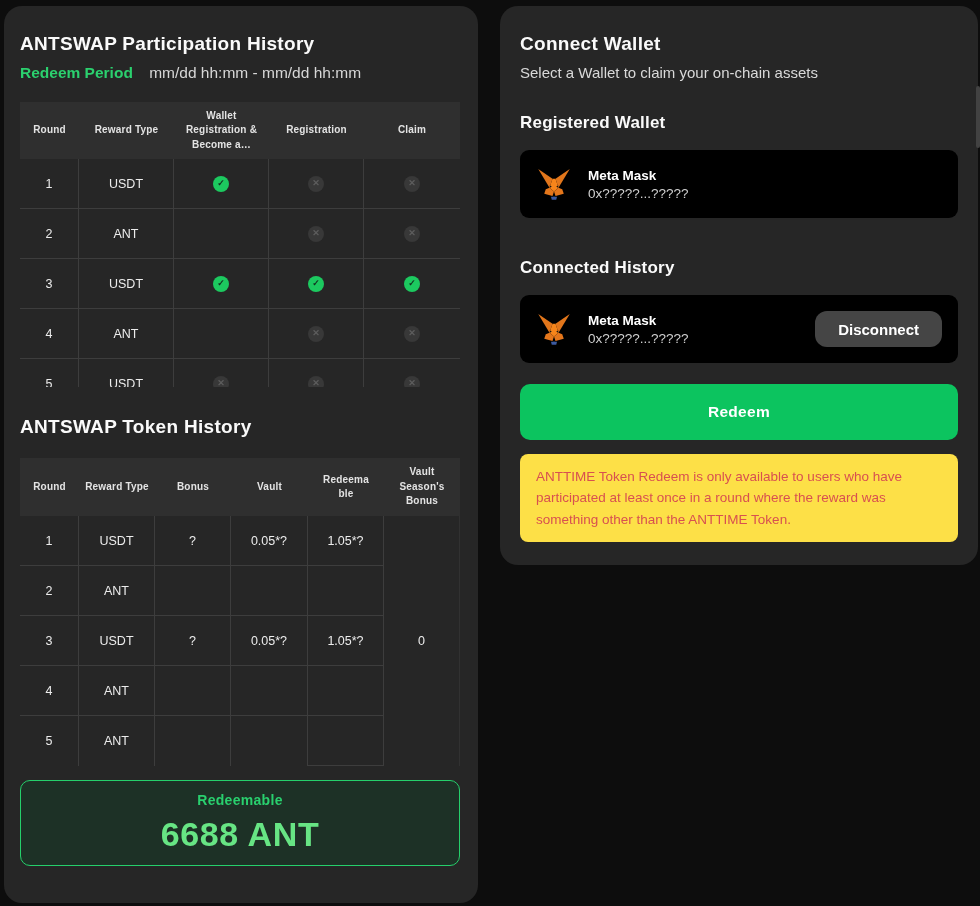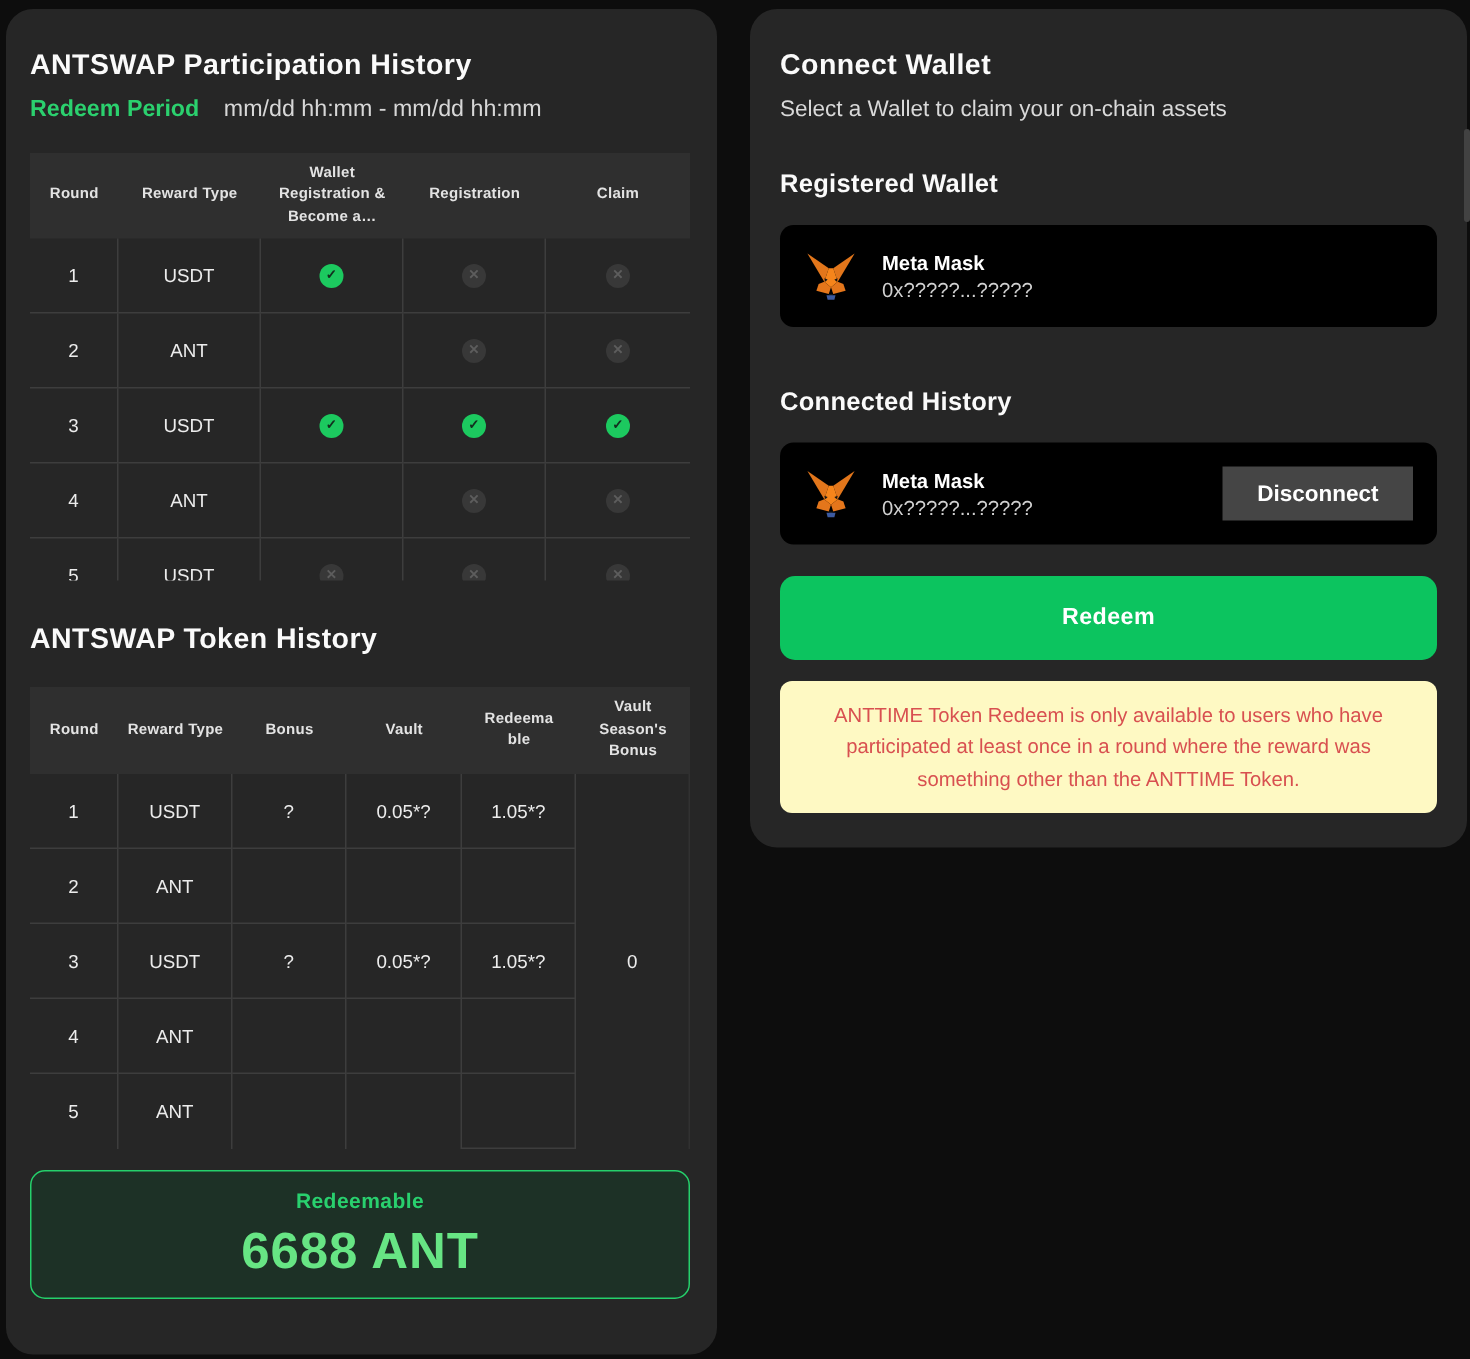--- a/index.html
+++ b/index.html
@@ -52,27 +52,27 @@
   .sec-heading { font-size:17px; font-weight:700; color:#fafafa; letter-spacing:.2px; }
   #rw-heading { margin-top:32px; }
   #cw-heading { margin-top:40px; }
   .wallet-card { margin-top:17px; height:68px; background:#000000; border-radius:9px;
                  display:flex; align-items:center; padding:0 16px; }
   .fox { width:36px; height:36px; flex:0 0 36px; display:flex; }
   .w-texts { margin-left:16px; }
   .w-name { font-size:13.5px; font-weight:700; color:#ffffff; }
   .w-addr { margin-top:3px; font-size:13.5px; color:#d0d0d0; }
   .disconnect-btn { margin-left:auto; height:36px; padding:0 23px; background:#454545; color:#fff;
-                    border:none; border-radius:0; font-size:15px; font-weight:600;
+                    border:none; border-radius:12px; font-size:15px; font-weight:600;
                     font-family:inherit; cursor:pointer; }
   .redeem-btn { margin-top:21px; width:100%; height:56px; background:var(--accent,#0cc45f);
                 border:none; border-radius:10px; color:#fff; font-size:15.5px; font-weight:700;
                 letter-spacing:.3px; font-family:inherit; cursor:pointer; }
-  .warning { margin-top:14px; background:#fef9c3; border-radius:8px; padding:12px 16px;
-             font-size:13.5px; line-height:1.58; color:#d85050;text-align:center; }
+  .warning { margin-top:14px; background:#fde047; border-radius:8px; padding:12px 16px;
+             font-size:13.5px; line-height:1.58; color:#d85050; }
 
   .scroll-thumb { position:absolute; right:0; top:86px; width:4px; height:62px;
                   background:#424242; border-radius:2px; }
 </style>
 </head>
 <body>
 
 <section class="panel" id="left-panel">
   <h1 class="panel-title">ANTSWAP Participation History</h1>
   <div class="period-row">

